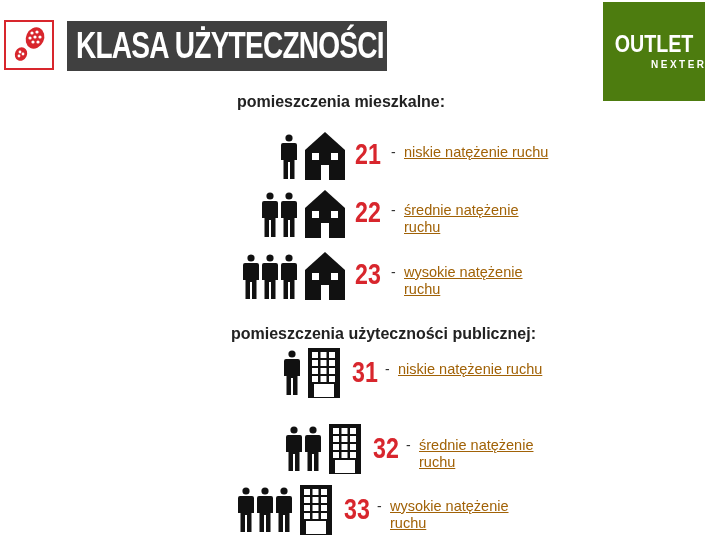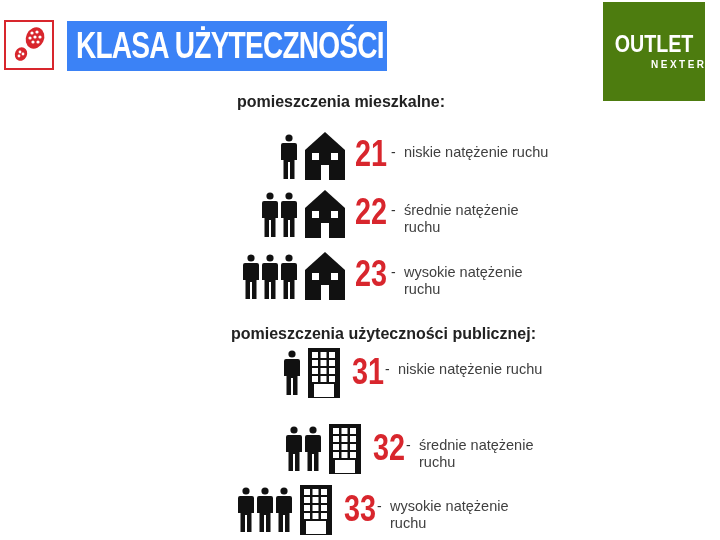--- a/index.html
+++ b/index.html
@@ -1,38 +1,38 @@
 <!DOCTYPE html>
 <html><head>
 <meta charset="utf-8">
 <style>
   * { box-sizing: border-box; margin: 0; padding: 0; }
   html, body { width: 720px; height: 540px; background: #ffffff; overflow: hidden; }
   body { position: relative; font-family: "Liberation Sans", sans-serif; color: #222; }
 
   .logo-box { position: absolute; left: 4px; top: 20px; width: 50px; height: 50px; border: 2px solid #d8262d; background: #fff; }
-  .title-bar { position: absolute; left: 67px; top: 21px; width: 320px; height: 50px; background: #3b82f6; color: #fff;
+  .title-bar { position: absolute; left: 67px; top: 21px; width: 320px; height: 50px; background: #404040; color: #fff;
     font-family: "Liberation Sans", sans-serif; font-weight: bold; font-size: 36px; line-height: 50px; padding-left: 9px;
     letter-spacing: -1px; transform-origin: left center; }
   .title-bar span { display: inline-block; transform: scaleX(0.78); transform-origin: left center; white-space: nowrap; }
 
   .brand { position: absolute; left: 603px; top: 2px; width: 102px; height: 99px; background: #4d7c0f; color: #fff; text-align: center; }
   .brand .b1 { position: absolute; left: 0; right: 0; top: 30px; font-weight: bold; font-size: 24px; line-height: 24px; }
   .brand .b1 span { display: inline-block; transform: scaleX(0.82); }
   .brand .b2 { position: absolute; left: 0; right: 0; top: 57px; font-weight: bold; font-size: 10px; letter-spacing: 2.5px; line-height: 12px; padding-left: 48px; }
 
   .section-title { position: absolute; font-weight: bold; font-size: 16px; color: #222; white-space: nowrap; }
 
   .row { position: absolute; height: 50px; }
   .people { position: absolute; display: flex; gap: 1px; align-items: flex-end; }
   .icon-building { position: absolute; }
-  .num { position: absolute; color: #d8262d; font-weight: bold; font-size: 36px; line-height: 30px; }
+  .num { position: absolute; color: #d8262d; font-weight: bold; font-size: 29px; line-height: 30px; }
   .num span { display: inline-block; transform: scaleX(0.8); transform-origin: left center; }
   .dash { position: absolute; font-size: 14px; color: #333; }
-  .desc { position: absolute; font-size: 14.5px; line-height: 17px; color: #404040; width: 160px; }
+  .desc { position: absolute; font-size: 14.5px; line-height: 17px; color: #a16207; width: 160px; text-decoration: underline; }
 </style>
 </head>
 <body>
 
 <div class="logo-box">
   <svg width="46" height="46" viewBox="0 0 46 46">
     <ellipse cx="29" cy="16" rx="9" ry="11" transform="rotate(25 29 16)" fill="#d8262d"></ellipse>
     <circle cx="26" cy="11" r="1.6" fill="#fff"></circle>
       <circle cx="31" cy="10" r="1.6" fill="#fff"></circle>
     <circle cx="24" cy="16" r="1.6" fill="#fff"></circle>

